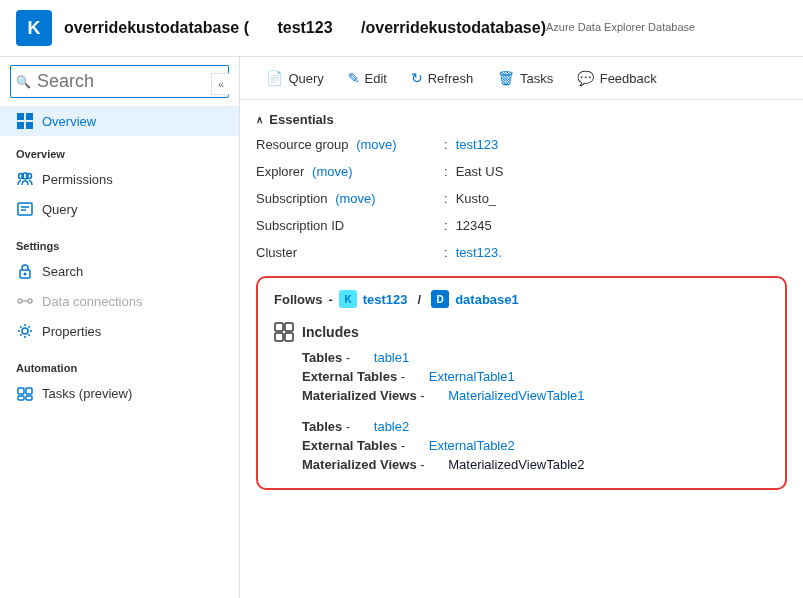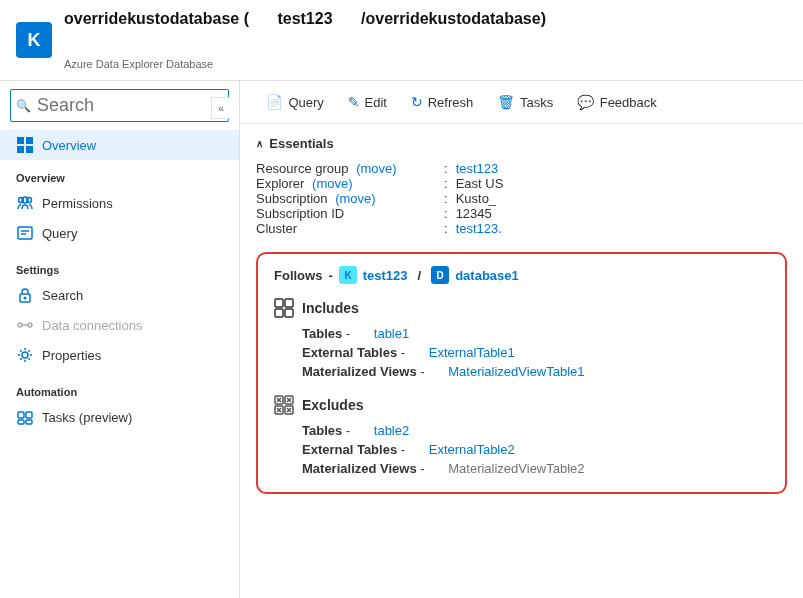--- a/index.html
+++ b/index.html
@@ -4,21 +4,21 @@
   <style>
     * { box-sizing: border-box; margin: 0; padding: 0; }
     body { font-family: 'Segoe UI', Arial, sans-serif; font-size: 13px; background: #fff; color: #333; height: 598px; width: 803px; overflow: hidden; }
 
     .app-container { display: flex; flex-direction: column; height: 100%; }
 
     
     .header { display: flex; align-items: center; padding: 10px 16px; border-bottom: 1px solid #e0e0e0; background: #fff; }
     .header-icon { width: 36px; height: 36px; margin-right: 12px; flex-shrink: 0; }
     .header-icon svg { width: 36px; height: 36px; }
-    .header-text { display: flex; flex-direction: column; gap: 28px; }
+    .header-text { display: flex; flex-direction: row; }
     .header-title { font-size: 16px; font-weight: 600; color: #111; }
     .header-subtitle { font-size: 11px; color: #666; margin-top: 2px; }
 
     
     .body { display: flex; flex: 1; overflow: hidden; }
 
     
     .sidebar { width: 240px; border-right: 1px solid #e0e0e0; display: flex; flex-direction: column; background: #fff; flex-shrink: 0; }
     .search-box { margin: 8px 10px; position: relative; }
     .search-box input { width: 100%; padding: 5px 8px 5px 26px; border: 1px solid #0078d4; border-radius: 2px; font-size: 18px; outline: none; }
@@ -38,21 +38,21 @@
     
     .toolbar { display: flex; align-items: center; padding: 8px 16px; border-bottom: 1px solid #e0e0e0; gap: 4px; }
     .toolbar-btn { display: flex; align-items: center; padding: 5px 10px; border: none; background: #fff; cursor: pointer; font-size: 13px; color: #333; gap: 5px; border-radius: 2px; }
     .toolbar-btn .btn-icon { font-size: 14px; color: #0078d4; }
 
     
     .content-area { padding: 12px 16px; flex: 1; }
     .section-header { display: flex; align-items: center; gap: 6px; font-size: 13px; font-weight: 600; margin-bottom: 10px; color: #333; }
     .section-header .chevron { font-size: 10px; }
 
-    .essentials-grid { display: grid; grid-template-columns: 1fr; gap: 0; margin-bottom: 16px; }
+    .essentials-grid { display: grid; grid-template-columns: 1fr; gap: 12px; margin-bottom: 16px; }
     .essentials-row { display: flex; align-items: baseline; font-size: 13px; }
     .essentials-label { color: #333; min-width: 180px; }
     .essentials-label a { color: #0078d4; text-decoration: none; }
     .essentials-colon { margin: 0 8px; color: #333; }
     .essentials-value { color: #333; }
     .essentials-value.link { color: #0078d4; text-decoration: none; cursor: pointer; }
 
     
     .follows-card { border: 2px solid #e53935; border-radius: 10px; padding: 12px 16px; margin-top: 8px; }
     .follows-header { display: flex; align-items: center; gap: 6px; font-size: 13px; font-weight: 700; margin-bottom: 14px; }
@@ -308,52 +308,33 @@
               <a href="#" class="detail-value" style="color:#0078d4;text-decoration:none;">ExternalTable1</a>
             </div>
             <div class="detail-row">
               <span class="detail-label">Materialized Views</span>
               <span> - </span>
               <a href="#" class="detail-value" style="color:#0078d4;text-decoration:none;">MaterializedViewTable1</a>
             </div>
           </div>
 
           <div class="excludes-section">
-            <div class="sub-section-header">
-              <span class="sub-icon">
-                <svg width="20" height="20" viewBox="0 0 20 20">
-                  <rect x="1" y="1" width="8" height="8" rx="1" fill="none" stroke="#555" stroke-width="1.5"></rect>
-                  <line x1="3" y1="3" x2="7" y2="7" stroke="#555" stroke-width="1.5"></line>
-                  <line x1="7" y1="3" x2="3" y2="7" stroke="#555" stroke-width="1.5"></line>
-                  <rect x="11" y="1" width="8" height="8" rx="1" fill="none" stroke="#555" stroke-width="1.5"></rect>
-                  <line x1="13" y1="3" x2="17" y2="7" stroke="#555" stroke-width="1.5"></line>
-                  <line x1="17" y1="3" x2="13" y2="7" stroke="#555" stroke-width="1.5"></line>
-                  <rect x="1" y="11" width="8" height="8" rx="1" fill="none" stroke="#555" stroke-width="1.5"></rect>
-                  <line x1="3" y1="13" x2="7" y2="17" stroke="#555" stroke-width="1.5"></line>
-                  <line x1="7" y1="13" x2="3" y2="17" stroke="#555" stroke-width="1.5"></line>
-                  <rect x="11" y="11" width="8" height="8" rx="1" fill="none" stroke="#555" stroke-width="1.5"></rect>
-                  <line x1="13" y1="13" x2="17" y2="17" stroke="#555" stroke-width="1.5"></line>
-                  <line x1="17" y1="13" x2="13" y2="17" stroke="#555" stroke-width="1.5"></line>
-                </svg>
-              </span>
-              <span>Excludes</span>
-            </div>
             <div class="detail-row">
               <span class="detail-label">Tables</span>
               <span> - </span>
               <a href="#" class="detail-value" style="color:#0078d4;text-decoration:none;">table2</a>
             </div>
             <div class="detail-row">
               <span class="detail-label">External Tables</span>
               <span> - </span>
               <a href="#" class="detail-value" style="color:#0078d4;text-decoration:none;">ExternalTable2</a>
             </div>
             <div class="detail-row">
               <span class="detail-label">Materialized Views</span>
               <span> - </span>
-              <a href="#" class="detail-value" style="color:#737373;text-decoration:none;">MaterializedViewTable2</a>
+              <a href="#" class="detail-value" style="color:#0f172a;text-decoration:none;">MaterializedViewTable2</a>
             </div>
           </div>
         </div>
       </div>
     </div>
   </div>
 </div>
 
 </body></html>

